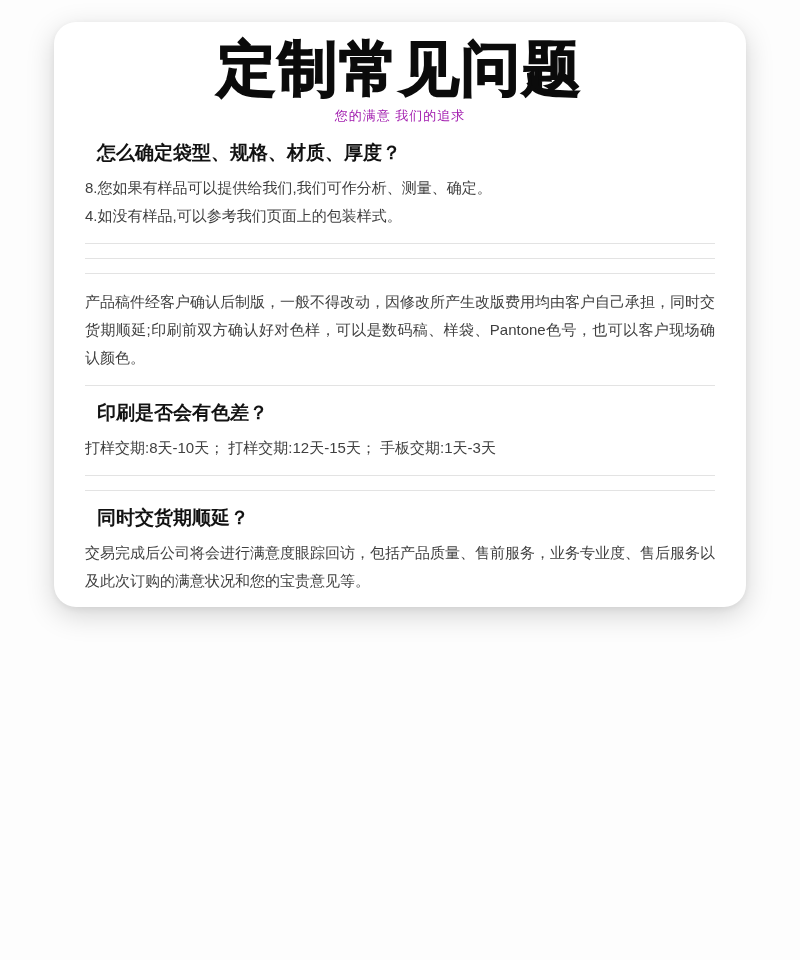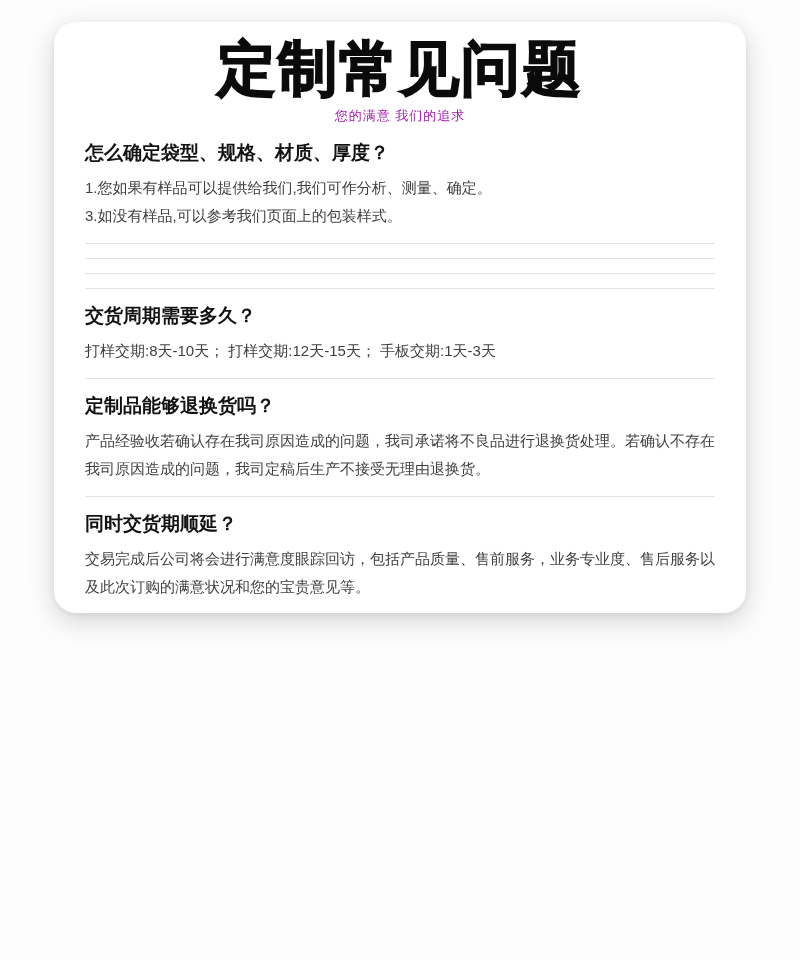--- a/index.html
+++ b/index.html
@@ -39,21 +39,21 @@
     margin: 6px 0 0;
     text-align: center;
     font-size: 13px;
     line-height: 20px;
     color: #a21caf;
     letter-spacing: 1px;
   }
   .faq-section { margin: 0; }
   .faq-section:first-of-type { margin-top: 14px; }
   .question {
-    margin: 0 0 8px;
+    margin: 0 12px 8px;
     font-size: 19px;
     line-height: 26px;
     font-weight: 700;
     color: #121212;
   }
   .answer p {
     margin: 0;
     font-size: 15px;
     line-height: 28px;
     color: #3f3f3f;
@@ -70,53 +70,50 @@
 
 <div class="page">
   <div class="card">
 
     <h1 class="title">定制常见问题</h1>
     <p class="subtitle">您的满意 我们的追求</p>
 
     <section class="faq-section">
       <h2 class="question">怎么确定袋型、规格、材质、厚度？</h2>
       <div class="answer">
-        <p>1.您如果有样品可以提供给我们,我们可作分析、测量、确定。</p>
-        <p>3.如没有样品,可以参考我们页面上的包装样式。</p>
+        <p>8.您如果有样品可以提供给我们,我们可作分析、测量、确定。</p>
+        <p>4.如没有样品,可以参考我们页面上的包装样式。</p>
       </div>
     </section>
 
     <hr class="divider">
 
 
     <hr class="divider">
 
 
     <hr class="divider">
 
     <section class="faq-section">
+      <div class="answer">
+        <p>产品稿件经客户确认后制版，一般不得改动，因修改所产生改版费用均由客户自己承担，同时交货期顺延;印刷前双方确认好对色样，可以是数码稿、样袋、Pantone色号，也可以客户现场确认颜色。</p>
+      </div>
     </section>
 
     <hr class="divider">
 
     <section class="faq-section">
-      <h2 class="question">交货周期需要多久？</h2>
+      <h2 class="question">印刷是否会有色差？</h2>
       <div class="answer">
         <p>打样交期:8天-10天； 打样交期:12天-15天； 手板交期:1天-3天</p>
       </div>
     </section>
 
     <hr class="divider">
 
-    <section class="faq-section">
-      <h2 class="question">定制品能够退换货吗？</h2>
-      <div class="answer">
-        <p>产品经验收若确认存在我司原因造成的问题，我司承诺将不良品进行退换货处理。若确认不存在我司原因造成的问题，我司定稿后生产不接受无理由退换货。</p>
-      </div>
-    </section>
 
     <hr class="divider">
 
     <section class="faq-section">
       <h2 class="question">同时交货期顺延？</h2>
       <div class="answer">
         <p>交易完成后公司将会进行满意度眼踪回访，包括产品质量、售前服务，业务专业度、售后服务以及此次订购的满意状况和您的宝贵意见等。</p>
       </div>
     </section>
 

